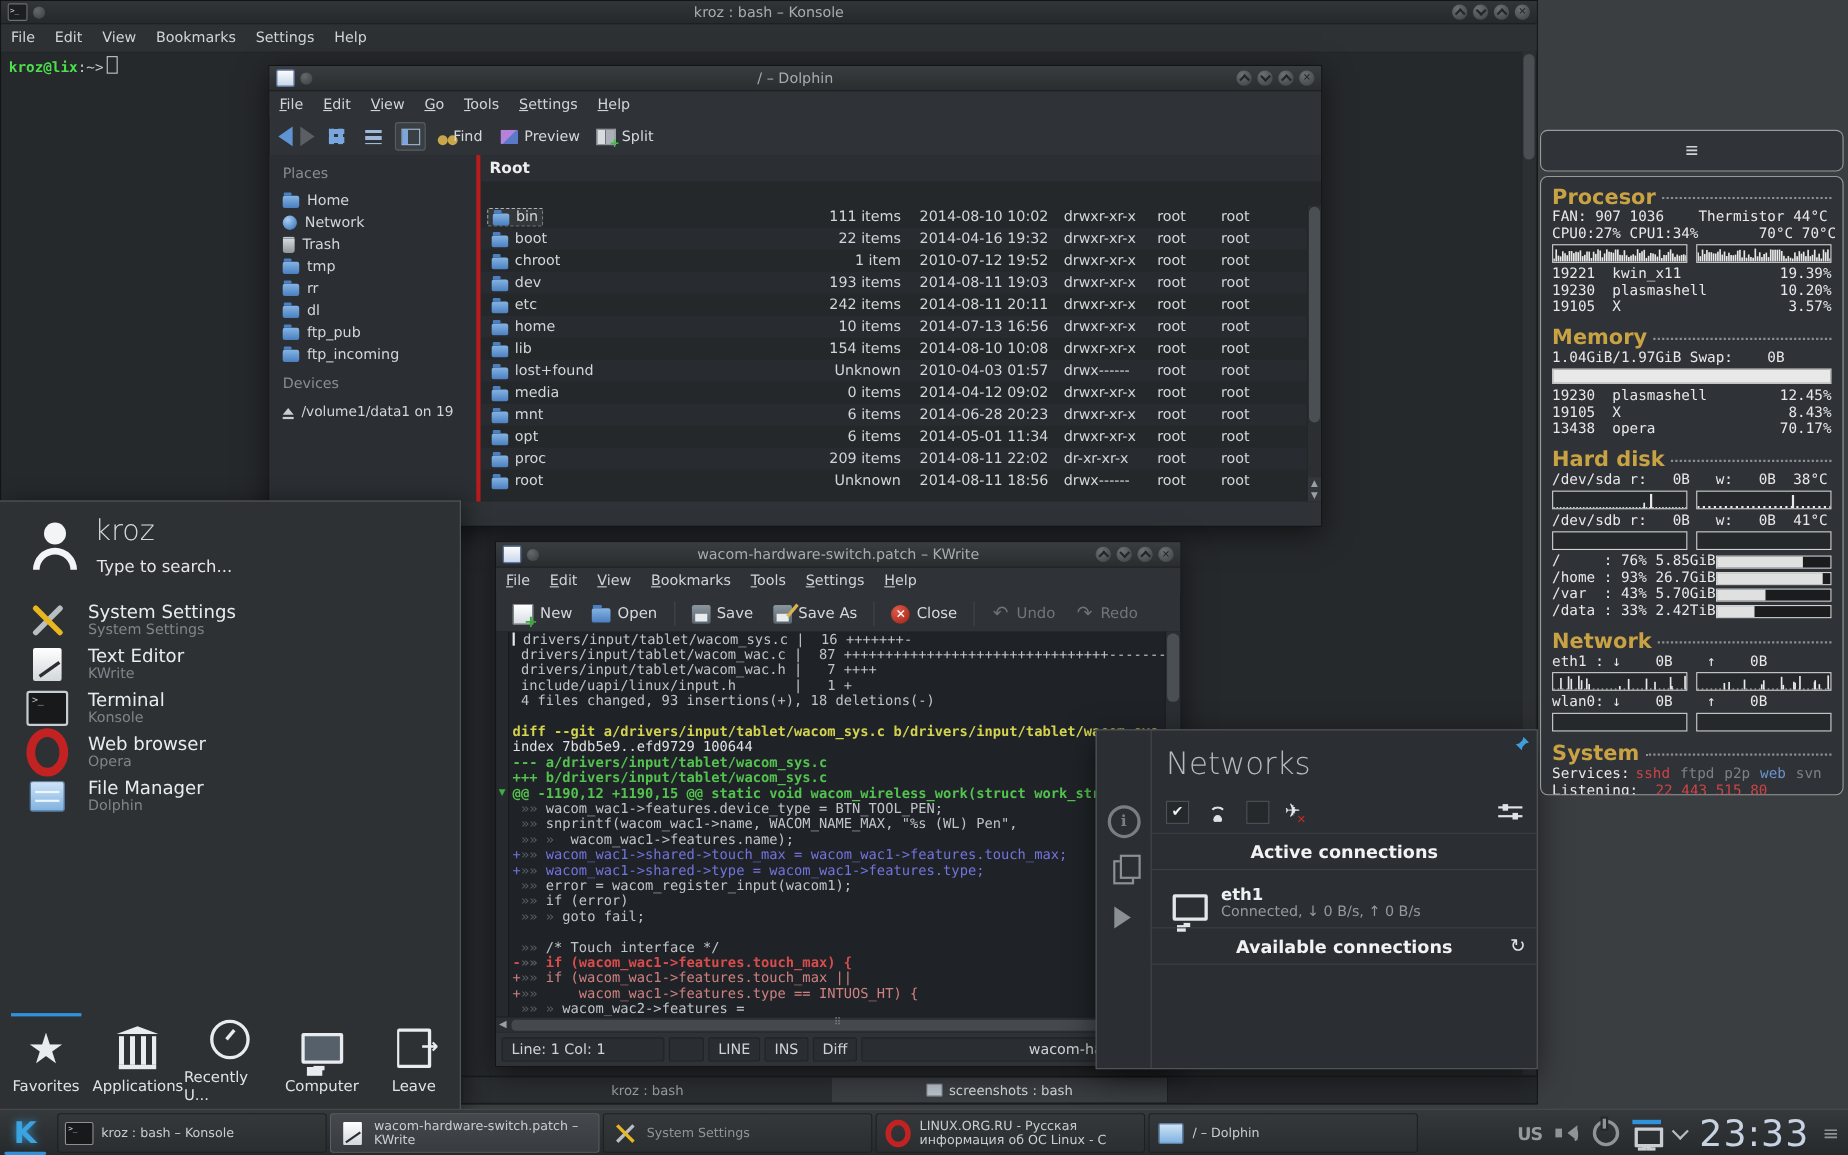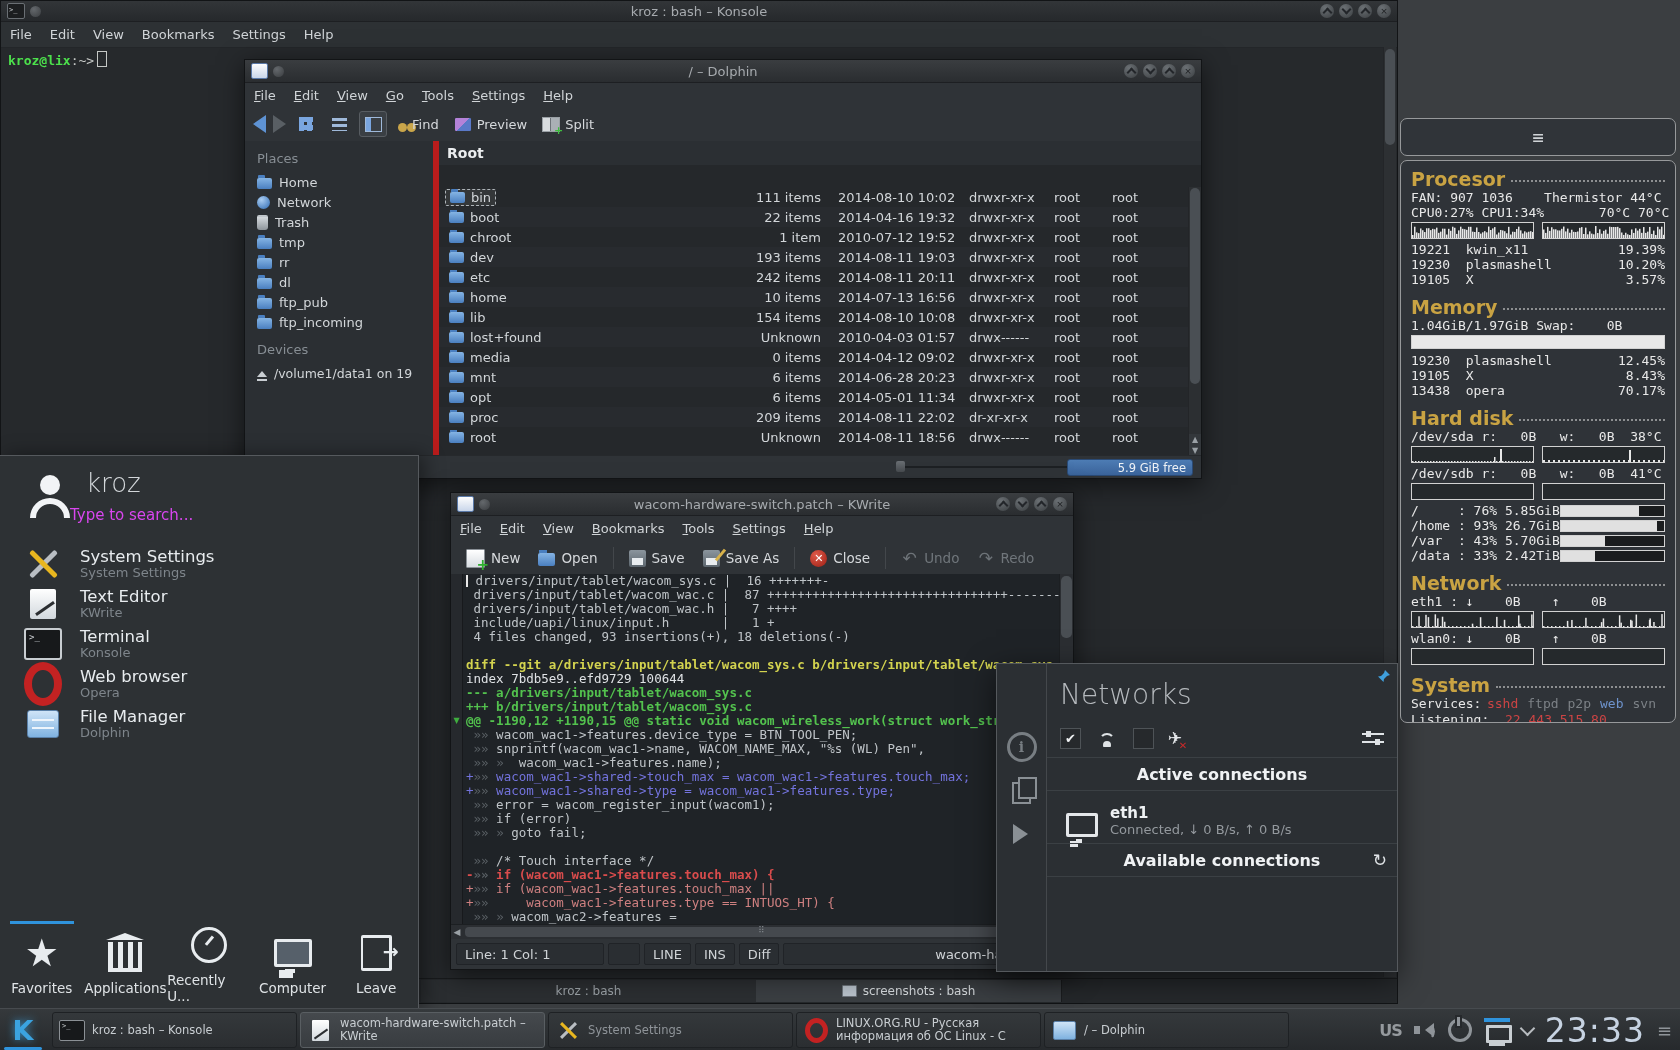--- a/index.html
+++ b/index.html
@@ -79,42 +79,42 @@
      repeating-linear-gradient(90deg,#7aa6e0 0 5px,transparent 5px 8px),
      repeating-linear-gradient(#7aa6e0 0 5px,transparent 5px 8px)}
   .vm-list{width:15px;height:13px;background:repeating-linear-gradient(#9fb9da 0 3px,transparent 3px 6px)}
   .vm-col{width:15px;height:13px;border:1px solid #9fb9da;background:linear-gradient(90deg,#7aa6e0 0 5px,transparent 5px)}
   .tbtn{display:flex;align-items:flex-end;gap:5px;padding:2px 4px}
   .binoc{width:9px;height:9px;border-radius:50%;background:#caa64a;box-shadow:9px 0 0 #caa64a}
   .previco{width:16px;height:13px;border-radius:2px;background:linear-gradient(135deg,#b482d8 0 50%,#5a79c8 50%);border:1px solid #30343a}
   .splitico{width:16px;height:13px;border:1px solid #9aa0a5;background:linear-gradient(90deg,#d8dcdf 0 7px,#6d7378 7px 8px,#aab0b5 8px);position:relative}
   .splitico::after{content:"+";position:absolute;right:-4px;bottom:-6px;color:#3fbf3f;font-weight:bold;font-size:11px}
   .d-content{position:absolute;left:0;right:0;top:81px;bottom:22px;display:flex}
-  .d-places{width:176px;background:#2b2f33;border-right:6px solid #b91c1c;padding:6px 0 0 12px;font-size:13px;overflow:hidden}
+  .d-places{width:176px;background:#2b2f33;border-right:4px solid #b91c1c;padding:6px 0 0 12px;font-size:13px;overflow:hidden}
   .p-header{color:#878e94;margin:4px 0 6px 0}
   .p-item{display:flex;align-items:center;gap:7px;height:20px;color:#d2d6d9}
   .folder{width:15px;height:11px;background:linear-gradient(#85b4e4,#4a7fc0);border-radius:2px;position:relative;flex:none;margin-top:2px}
   .folder::before{content:"";position:absolute;top:-3px;left:1px;width:7px;height:3px;background:#4a7fc0;border-radius:1px 1px 0 0}
   .globe{width:13px;height:13px;border-radius:50%;background:radial-gradient(circle at 35% 30%,#aacdf2,#2d6ab2);flex:none}
   .trashico{width:11px;height:13px;background:linear-gradient(#d4d9dd,#8e959b);border-radius:2px 2px 3px 3px;border-top:2px solid #c0c6cb;flex:none}
   .ejectico{width:0;height:0;border:5px solid transparent;border-bottom:6px solid #c9ced2;position:relative;flex:none;margin-bottom:3px}
   .ejectico::after{content:"";position:absolute;left:-5px;top:8px;width:10px;height:2px;background:#c9ced2}
   .d-main{flex:1;position:relative;background:#25282b;overflow:hidden}
   .root-h{height:24px;line-height:24px;padding-left:8px;font-weight:bold;font-size:14px;color:#eceef0;background:#2b2f33}
   .d-cols{display:grid;grid-template-columns:316px 76px 131px 85px 58px 1fr;height:22px;
           background:linear-gradient(#474b50,#393d42);font-size:13px;color:#e6e8ea}
   .d-cols div{display:flex;align-items:center;padding:0 7px;border-right:1px solid #2c2f33}
   .sortarrow{margin-left:auto;width:0;height:0;border:5px solid transparent;border-bottom:7px solid #b9bdc1;opacity:.65}
   .d-rows{position:absolute;left:0;right:12px;top:46px;bottom:0;overflow:hidden}
   .d-row{display:grid;grid-template-columns:316px 76px 131px 85px 58px 1fr;height:20px;font-size:13px;color:#d2d6d9;align-items:center}
   .d-row:nth-child(even){background:#282b2f}
   .d-row .c-name{display:flex;align-items:center;gap:6px;padding-left:6px;overflow:hidden}
   .d-row .c-size{text-align:right;padding-right:10px}
   .d-row .c-date,.d-row .c-perm,.d-row .c-owner,.d-row .c-group{padding-left:7px}
-  .namewrap{display:flex;align-items:flex-start;gap:6px;padding:0 4px}
+  .namewrap{display:flex;align-items:flex-end;gap:6px;padding:0 4px}
   .d-row.sel .namewrap{border:1px dashed #aeb4b9;background:rgba(255,255,255,.07);border-radius:2px}
   .d-vscroll{position:absolute;right:0;top:46px;bottom:0;width:12px;background:#2c2f32;border-left:1px solid #232528}
   .d-vthumb{margin:1px;height:196px;background:#4a4f54;border-radius:5px}
   .d-varrows{position:absolute;bottom:0;left:0;right:0;font-size:8px;color:#9aa0a5;text-align:center;line-height:11px;background:#33373b}
   .d-status{position:absolute;left:0;right:0;bottom:0;height:22px;background:#2f3337;border-top:1px solid #26292c;
             display:flex;align-items:center;font-size:12px;color:#c9ced2;padding:0 8px}
   .zoomslider{position:absolute;left:655px;right:130px;top:10px;height:2px;background:#1d2023}
   .zoomhandle{position:absolute;left:651px;top:5px;width:9px;height:11px;background:linear-gradient(#6a6f74,#464a4e);border-radius:2px}
   .freebar{position:absolute;right:8px;top:3px;width:118px;height:15px;border-radius:3px;
            background:linear-gradient(#4d7cb4,#3a639a);border:1px solid #2a4a75;color:#eef2f6;
@@ -162,21 +162,21 @@
   .kw-status{position:absolute;left:0;right:0;bottom:0;height:30px;background:#2f3337;display:flex;align-items:center;gap:4px;padding:0 5px;font-size:13px;color:#cfd3d6}
   .seg{border:1px solid #202327;background:#2a2e32;border-radius:2px;height:20px;display:flex;align-items:center;padding:0 8px}
   .seg.grow{flex:1;justify-content:flex-end;overflow:hidden;white-space:nowrap}
 
   
   .kickoff{position:absolute;left:0;top:455px;width:418px;height:553px;background:#2d3134;
            border-top:1px solid #55595d;border-right:1px solid #55595d;box-shadow:6px 0 18px rgba(0,0,0,.4)}
   .ko-head{position:relative;height:90px}
   .ko-avatar{position:absolute;left:24px;top:14px}
   .ko-name{position:absolute;left:86px;top:12px;font-size:26px;color:#d3d7da;font-weight:300}
-  .ko-search{position:absolute;left:70px;top:50px;font-size:15px;color:#d946ef}
+  .ko-search{position:absolute;left:88px;top:50px;font-size:15px;color:#e5e5e5}
   .ko-items{position:absolute;left:0;right:0;top:88px}
   .ko-item{display:flex;align-items:center;height:40px;padding-left:24px;gap:18px}
   .ko-label{font-size:16.5px;color:#e8ecef;line-height:18px}
   .ko-sub{font-size:13px;color:#7e858b;line-height:14px}
   .ko-icon{width:38px;height:38px;flex:none;display:flex;align-items:center;justify-content:center;position:relative}
   .big-term{width:32px;height:26px;background:#17191b;border:2px solid #c8cdd1;border-radius:3px;color:#cfd3d6;font:9px "DejaVu Sans Mono",monospace;padding:2px 0 0 3px}
   .big-opera{width:26px;height:28px;border-radius:50%;border:8px solid #c32222}
   .big-kwrite{width:26px;height:30px;background:linear-gradient(#ffffff,#d2d8dd);border-radius:2px;position:relative;overflow:hidden}
   .big-kwrite::after{content:"";position:absolute;left:4px;top:18px;width:22px;height:3px;background:#2b2e31;transform:rotate(-35deg)}
   .big-dolphin{width:30px;height:26px;background:linear-gradient(#cfe4f7,#7fb2e0);border:1px solid #5a80a8;border-radius:3px;position:relative}
@@ -586,26 +586,20 @@
               <div class="c-owner">root</div>
               <div class="c-group">root</div>
             </div>
           </div>
         <div class="d-vscroll">
           <div class="d-vthumb"></div>
           <div class="d-varrows">▲<br>▼</div>
         </div>
       </div>
     </div>
-    <div class="d-status">
-      <span>19 Folders, 1 File (1.9 KiB)</span>
-      <span class="zoomslider"></span>
-      <span class="zoomhandle"></span>
-      <span class="freebar">5.9 GiB free</span>
-    </div>
   </div>
 
   <div class="window kwrite">
     <div class="titlebar">
       <span class="appico ico-doc"></span>
       <span class="tb-circle"></span>
       <span class="title">wacom-hardware-switch.patch – KWrite</span>
       <span class="wbtns">
         <span class="wbtn">
             <i class="chev up"></i>

